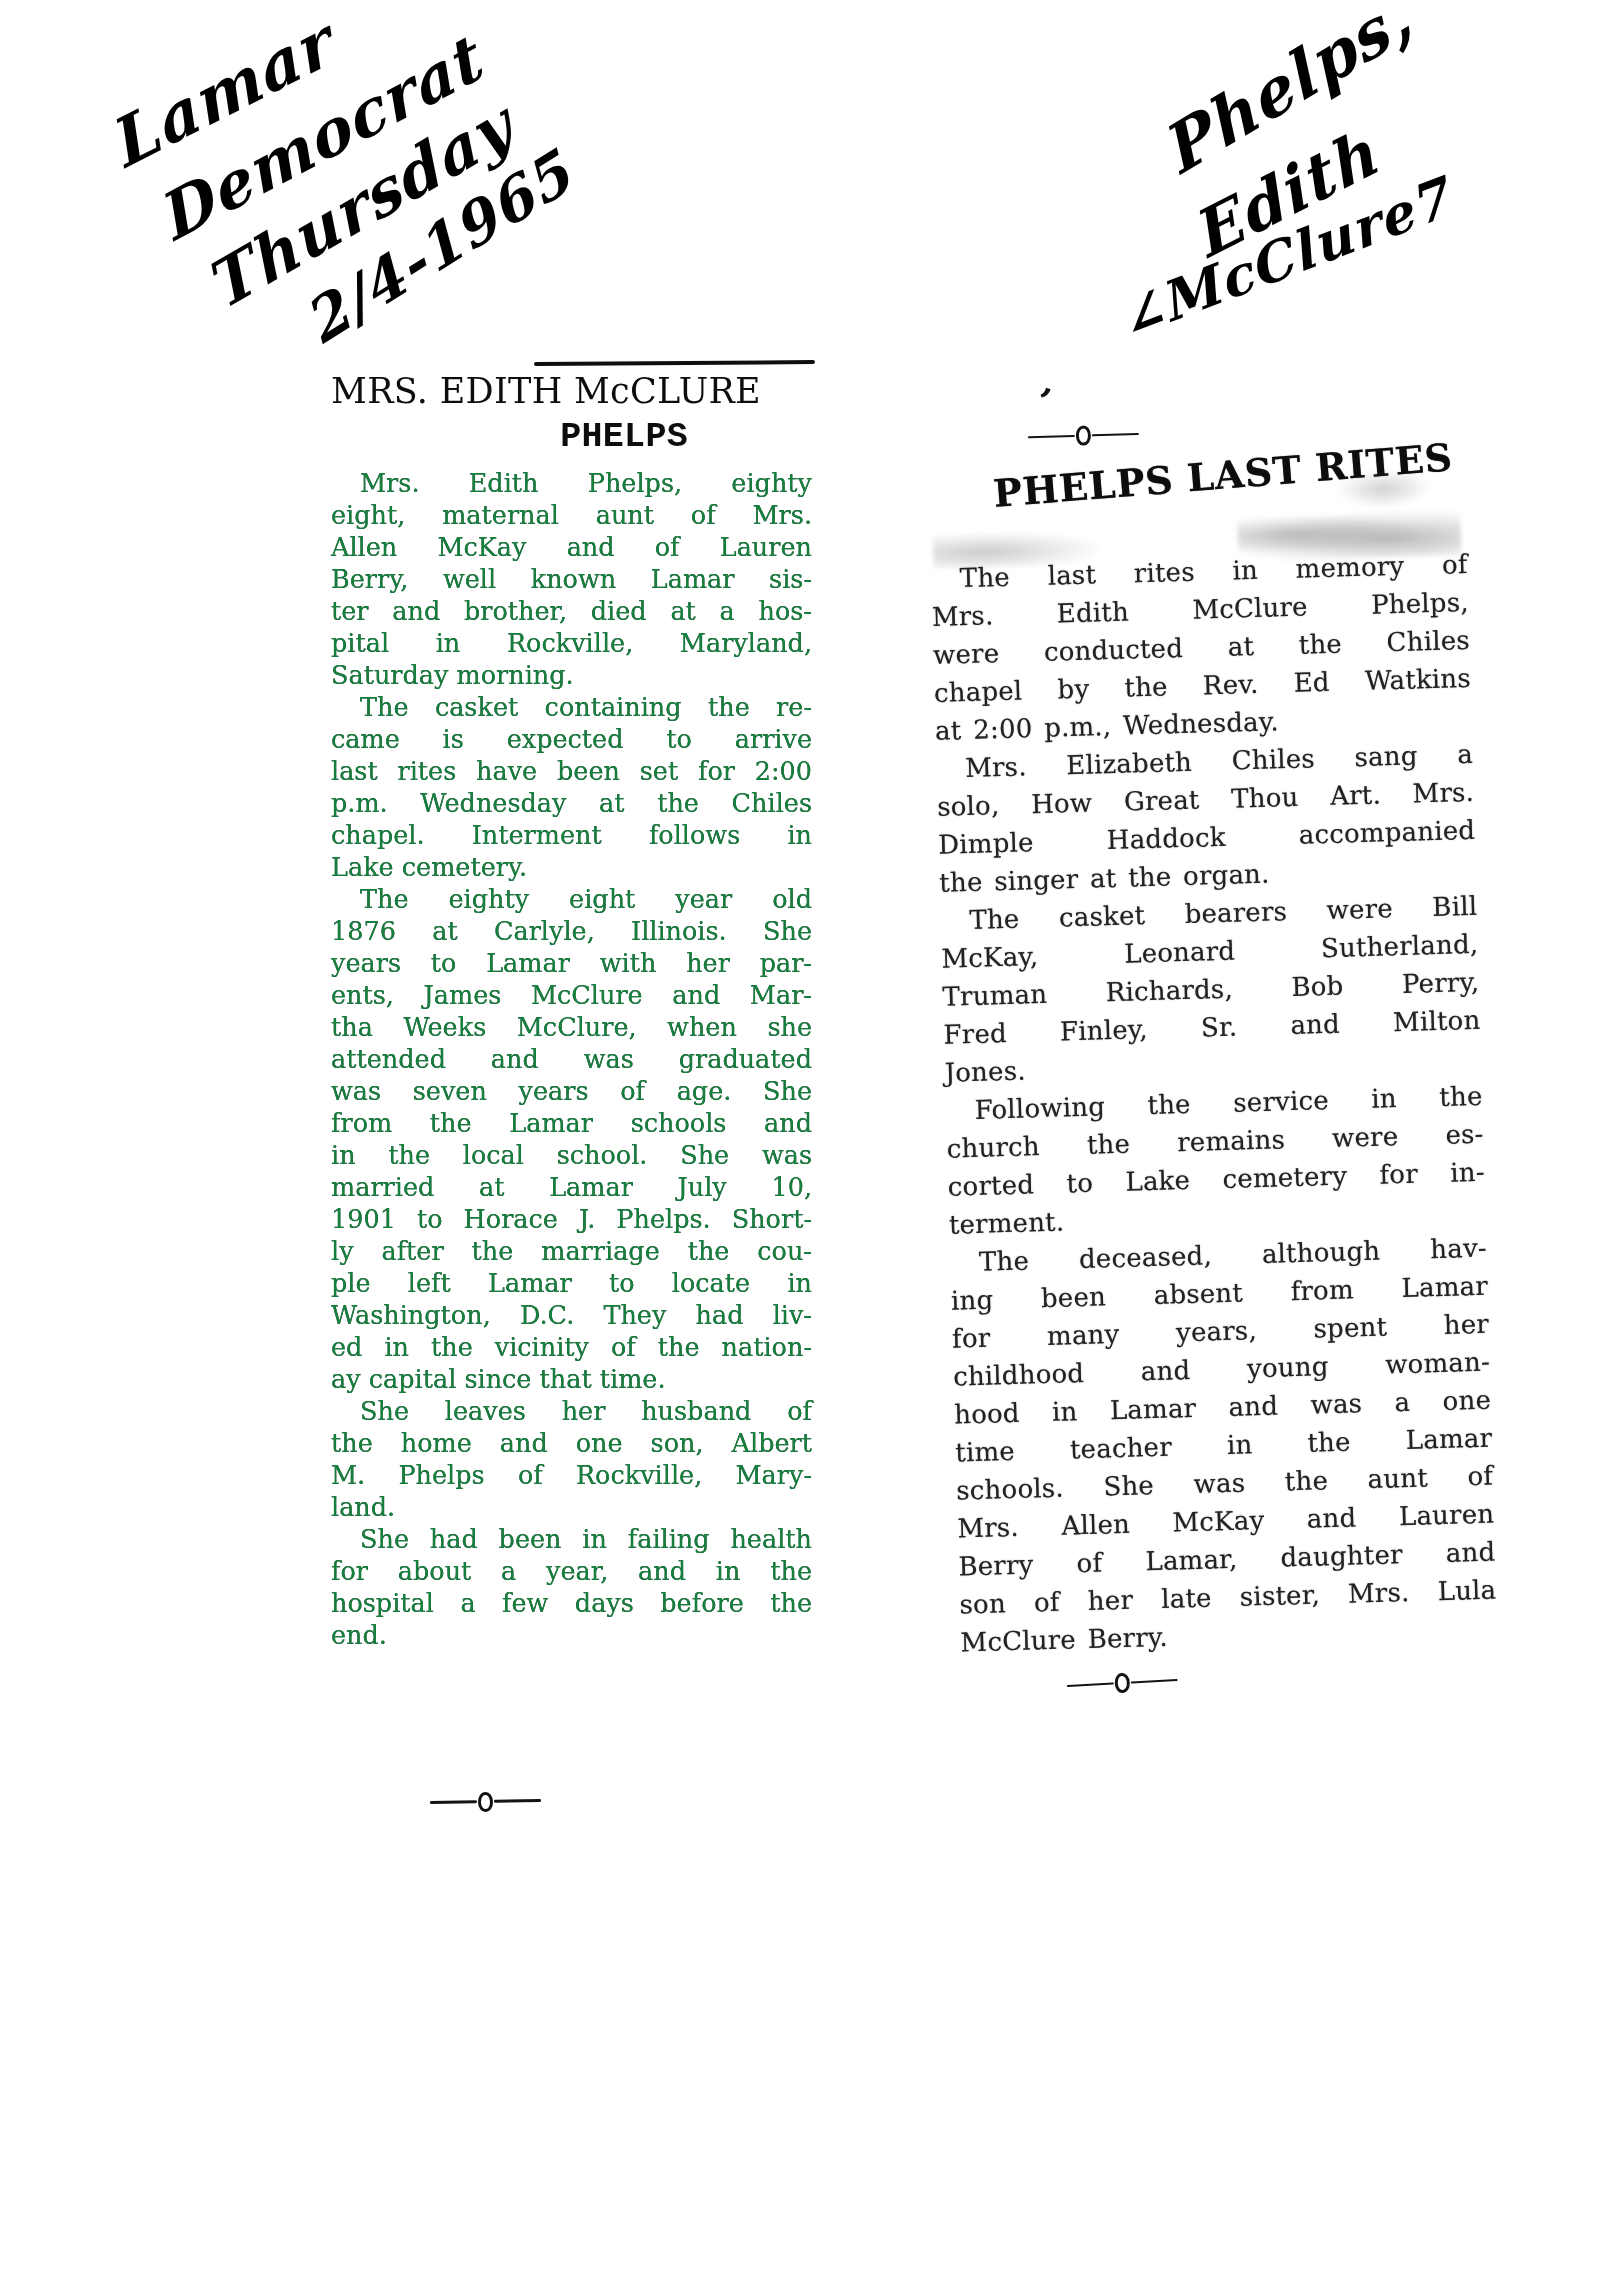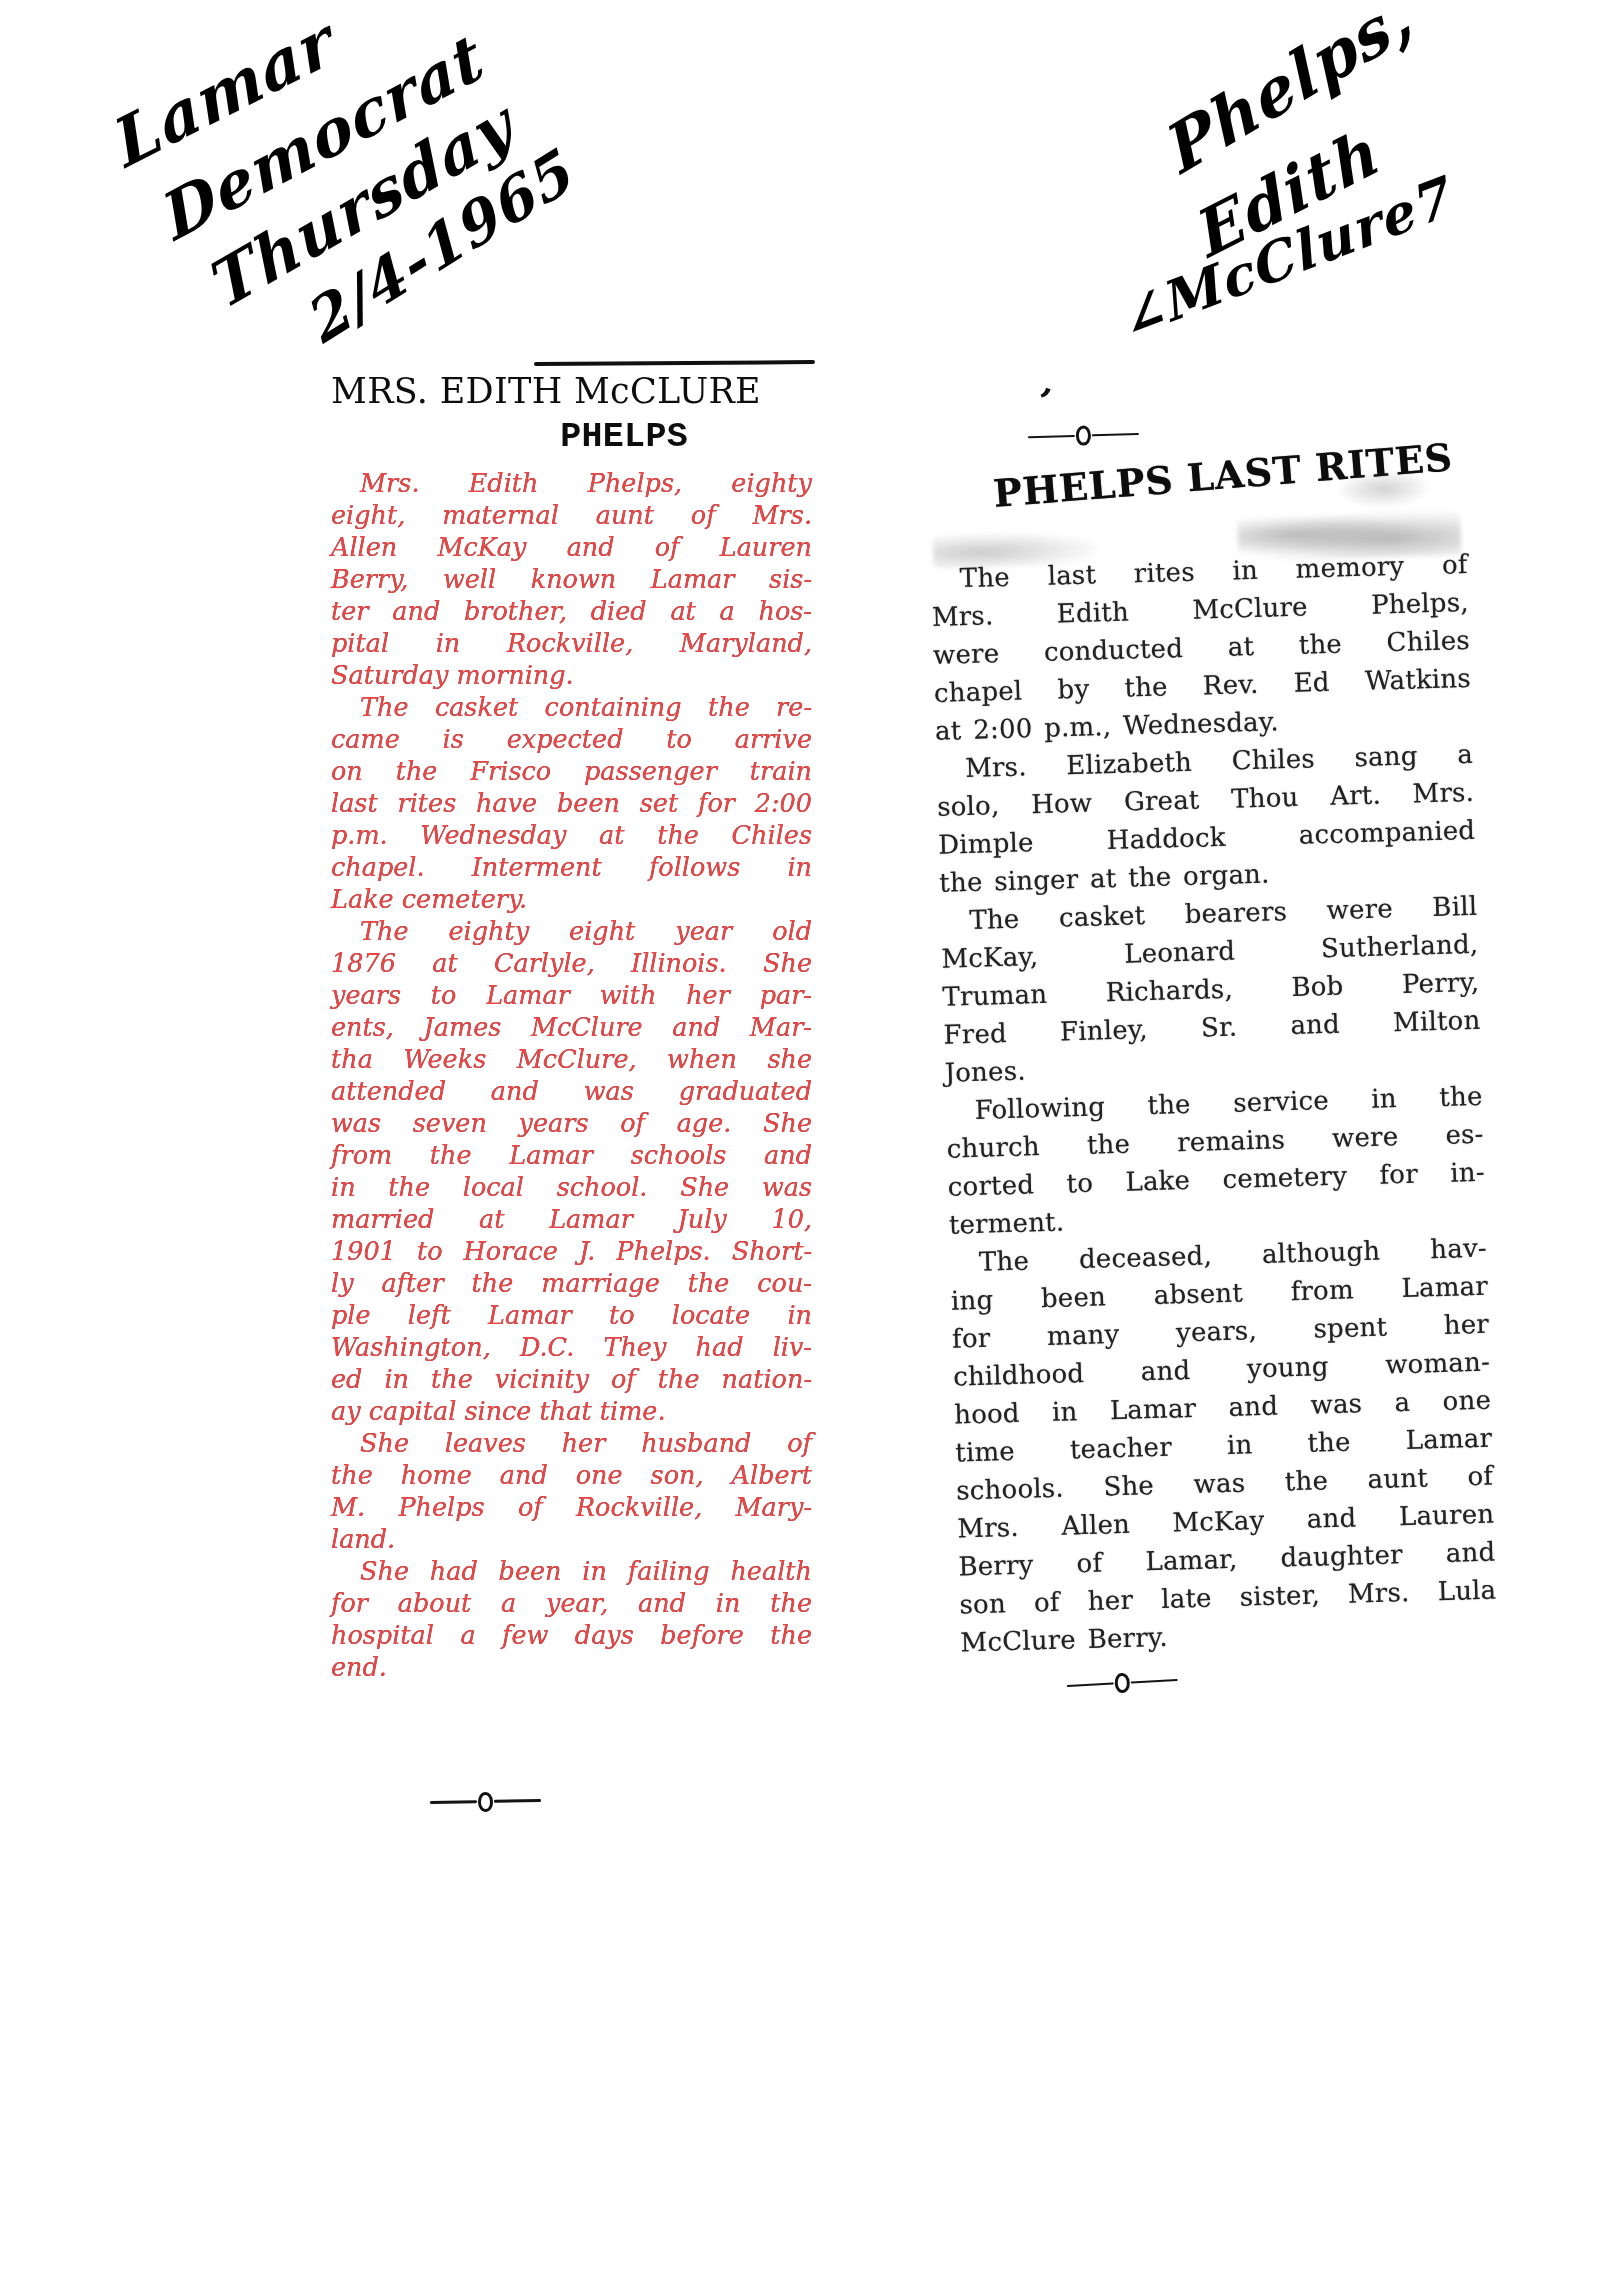--- a/index.html
+++ b/index.html
@@ -17,21 +17,21 @@
   .hw-tl-1{left:167px;top:183px;font-size:63px;transform:rotate(-28deg) skewX(-8deg);}
   .hw-tl-2{left:216px;top:252px;font-size:63px;transform:rotate(-30deg) skewX(-8deg);}
   .hw-tl-3{left:314px;top:291px;font-size:59px;transform:rotate(-32deg) skewX(-6deg);}
   .hw-tr-0{left:1172px;top:115px;font-size:65px;transform:rotate(-31deg) skewX(-8deg);}
   .hw-tr-1{left:1201px;top:200px;font-size:63px;transform:rotate(-27deg) skewX(-8deg);}
   .hw-tr-2{left:1123px;top:288px;font-size:54px;transform:rotate(-21deg) skewX(-6deg);}
   
   .article{position:absolute;}
   .article-left{left:331px;top:357px;width:481px;}
   .article-right{left:926px;top:405px;width:537px;transform:rotate(-1.6deg);transform-origin:0 0;}
-  .article-left .body{color:#ef4444;text-shadow:0 0 0.4px rgba(0,0,0,.75);font-style:italic;}
+  .article-left .body{color:#15803d;text-shadow:0 0 0.4px rgba(0,0,0,.75);}
   .article-right .body{color:#222;text-shadow:0 0 1.2px rgba(25,25,25,.55);}
   .headline-rule{
     position:absolute;left:203px;top:3.9px;width:281px;height:3.9px;background:#101010;
     border-radius:2px;transform:rotate(-.4deg);
   }
   .hl1{
     position:absolute;left:0;top:14.4px;margin:0;font-size:35px;font-weight:400;
     letter-spacing:0.3px;white-space:nowrap;
   }
   .hl2{
@@ -112,21 +112,20 @@
           <div class="line">eight, maternal aunt of Mrs.</div>
           <div class="line">Allen McKay and of Lauren</div>
           <div class="line">Berry, well known Lamar sis-</div>
           <div class="line">ter and brother, died at a hos-</div>
           <div class="line">pital in Rockville, Maryland,</div>
           <div class="line last">Saturday morning.</div>
         </div>
         <div class="para">
           <div class="line first">The casket containing the re-</div>
           <div class="line">came is expected to arrive</div>
-          <div class="line">on the Frisco passenger train</div>
           <div class="line">last rites have been set for 2:00</div>
           <div class="line">p.m. Wednesday at the Chiles</div>
           <div class="line">chapel. Interment follows in</div>
           <div class="line last">Lake cemetery.</div>
         </div>
         <div class="para">
           <div class="line first">The eighty eight year old</div>
           <div class="line">1876 at Carlyle, Illinois. She</div>
           <div class="line">years to Lamar with her par-</div>
           <div class="line">ents, James McClure and Mar-</div>

